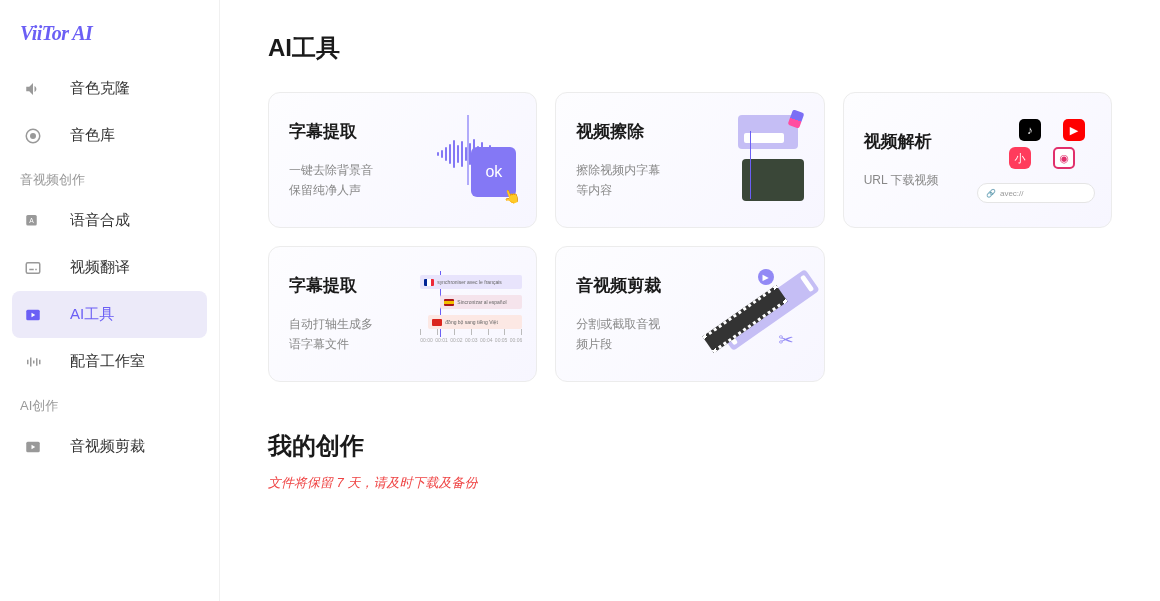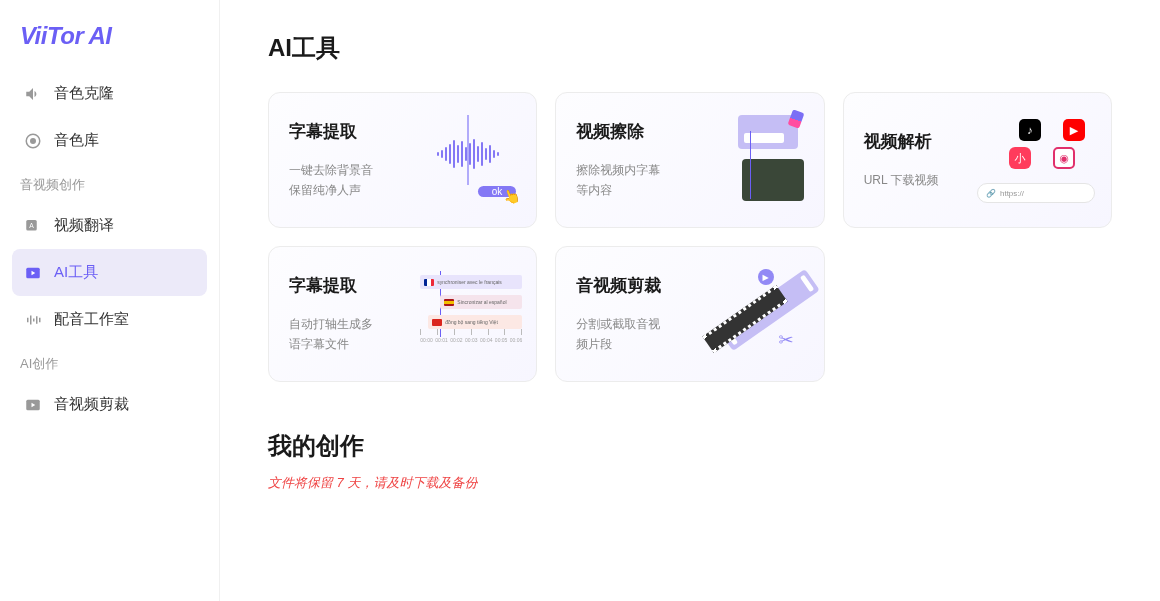--- a/index.html
+++ b/index.html
@@ -15,41 +15,42 @@
       height: 601px;
       overflow: hidden;
     }
     .sidebar {
       width: 220px;
       flex-shrink: 0;
       padding: 22px 12px;
       border-right: 1px solid #f0f0f0;
     }
     .logo {
-      font-size: 24px;
+      font-size: 20px;
       font-weight: 700;
       font-style: italic;
       color: #6b5ff5;
       padding: 0 8px 20px;
       letter-spacing: -0.5px;
+      font-family: Liberation Serif, serif;
     }
     .section-label {
       font-size: 13px;
       color: #999;
       padding: 12px 8px 8px;
     }
     .nav-item {
       display: flex;
       align-items: center;
       padding: 14px 12px;
       border-radius: 8px;
       cursor: pointer;
       color: #333;
       font-size: 15px;
-      gap: 12px;
+      gap: 28px;
     }
     .nav-item.active {
       background: #eceaf9;
       color: #6b5ff5;
     }
     .nav-icon {
       width: 18px;
       height: 18px;
       display: flex;
       align-items: center;
@@ -149,22 +150,22 @@
       width: 2px;
       background: #8478f5;
       border-radius: 1px;
     }
     .ok-btn {
       position: absolute;
       bottom: 8px;
       right: 0;
       background: #8478f5;
       color: #fff;
-      font-size: 10px;
-      padding: 0 14px;
+      font-size: 16px;
+      padding: 16px 14px;
       border-radius: 6px;
     }
     .cursor-hand {
       position: absolute;
       bottom: 0;
       right: -4px;
       font-size: 14px;
       transform: rotate(-20deg);
     }
 
@@ -397,20 +398,30 @@
     </span>
     <span>音色库</span>
   </div>
 
   <div class="section-label">音视频创作</div>
   <div class="nav-item">
     <span class="nav-icon">
       <svg viewBox="0 0 24 24" width="18" height="18" fill="#999">
           <rect x="3" y="4" width="14" height="14" rx="2"></rect>
           <text x="7" y="14" font-size="9" fill="#fff">A</text>
+        </svg>
+    </span>
+    <span>语音合成</span>
+  </div>
+  <div class="nav-item">
+    <span class="nav-icon">
+      <svg viewBox="0 0 24 24" width="18" height="18" fill="none" stroke="#999" stroke-width="2">
+          <rect x="3" y="5" width="18" height="14" rx="2"></rect>
+          <line x1="7" y1="14" x2="13" y2="14"></line>
+          <line x1="15" y1="14" x2="17" y2="14"></line>
         </svg>
     </span>
     <span>视频翻译</span>
   </div>
   <div class="nav-item active">
     <span class="nav-icon">
       <svg viewBox="0 0 24 24" width="18" height="18" fill="#6b5ff5">
           <rect x="3" y="5" width="18" height="14" rx="2"></rect>
           <polygon points="10,9 10,15 15,12" fill="#fff"></polygon>
         </svg>
@@ -495,21 +506,21 @@
         <div class="tool-title">视频解析</div>
         <div class="tool-desc">URL 下载视频</div>
       </div>
       <div class="tool-illustration illus-parse">
         <div class="icon-badge" style="top:4px;left:24px;background:#000">♪</div>
         <div class="icon-badge" style="top:4px;right:6px;background:#ff0000">▶</div>
         <div class="icon-badge" style="top:32px;left:14px;background:#ff3b5c;border-radius:6px">小</div>
         <div class="icon-badge" style="top:32px;right:16px;background:#fff;border:2px solid #e1306c;color:#e1306c">◉</div>
         <div class="url-bar">
           <span>🔗</span>
-          <span>https://</span>
+          <span>avec://</span>
         </div>
       </div>
     </div>
 
     <div class="tool-card">
       <div class="tool-text">
         <div class="tool-title">字幕提取</div>
         <div class="tool-desc">自动打轴生成多<br>语字幕文件</div>
       </div>
       <div class="tool-illustration illus-subtitle">

